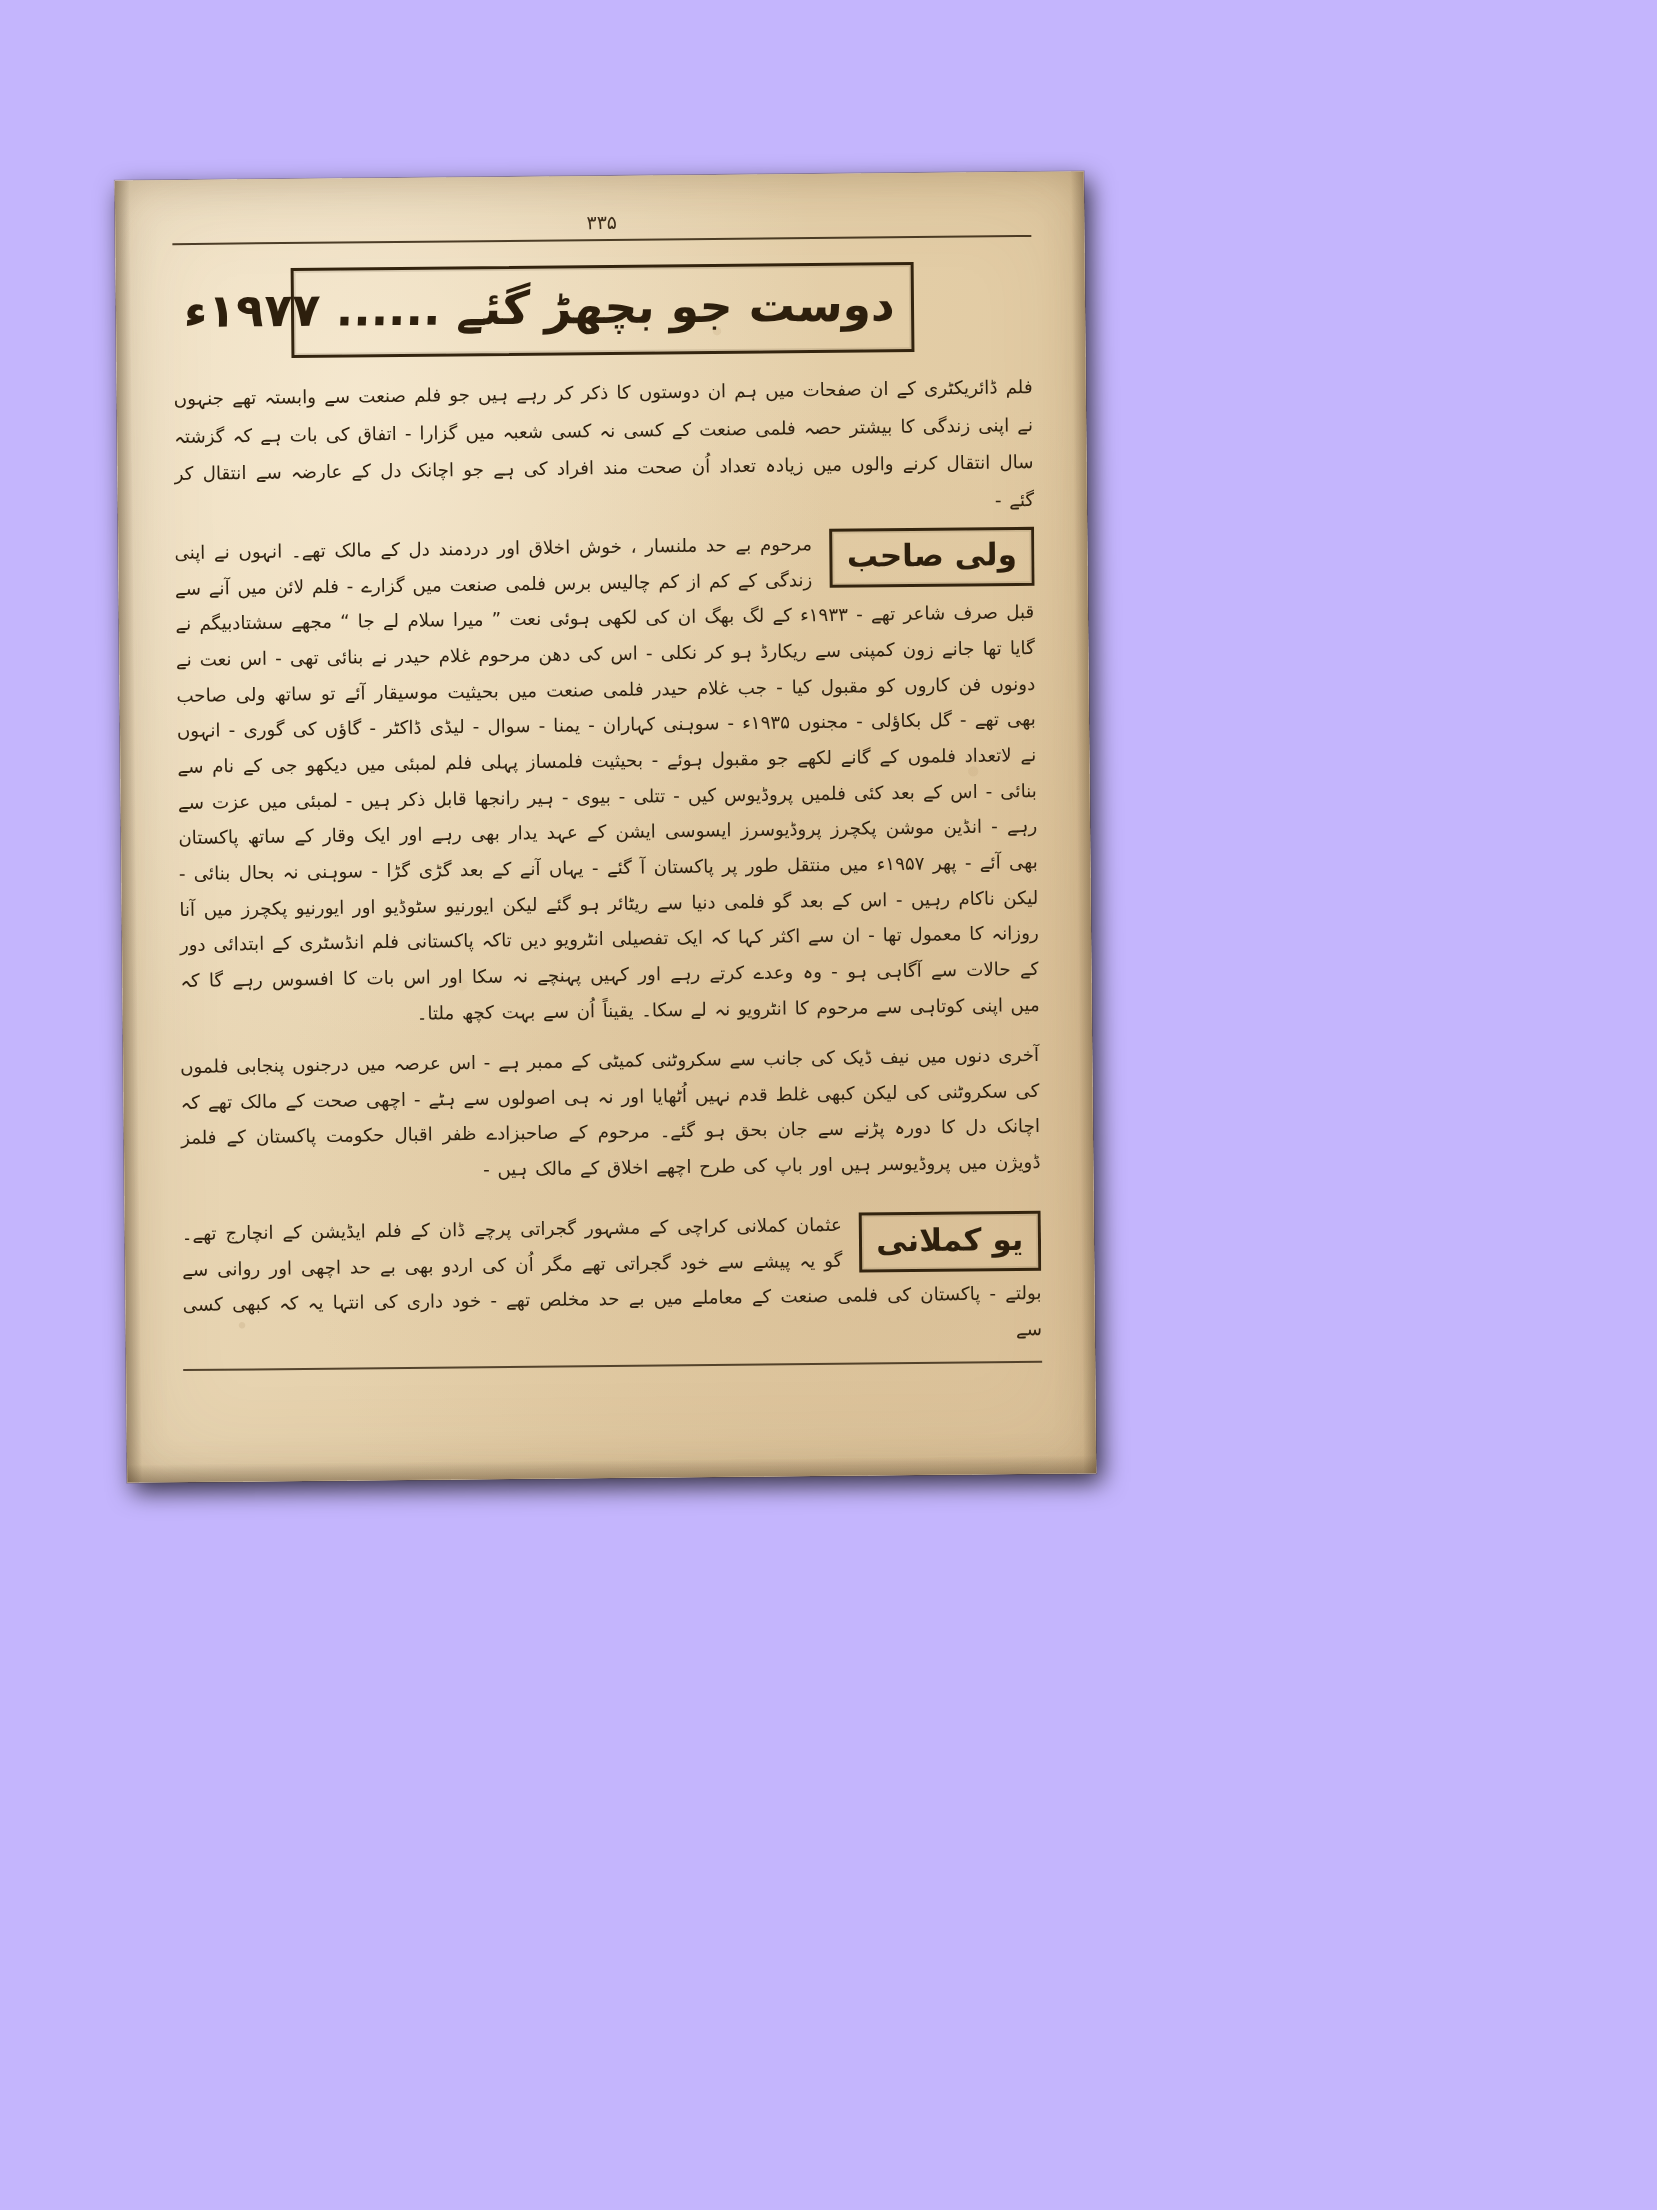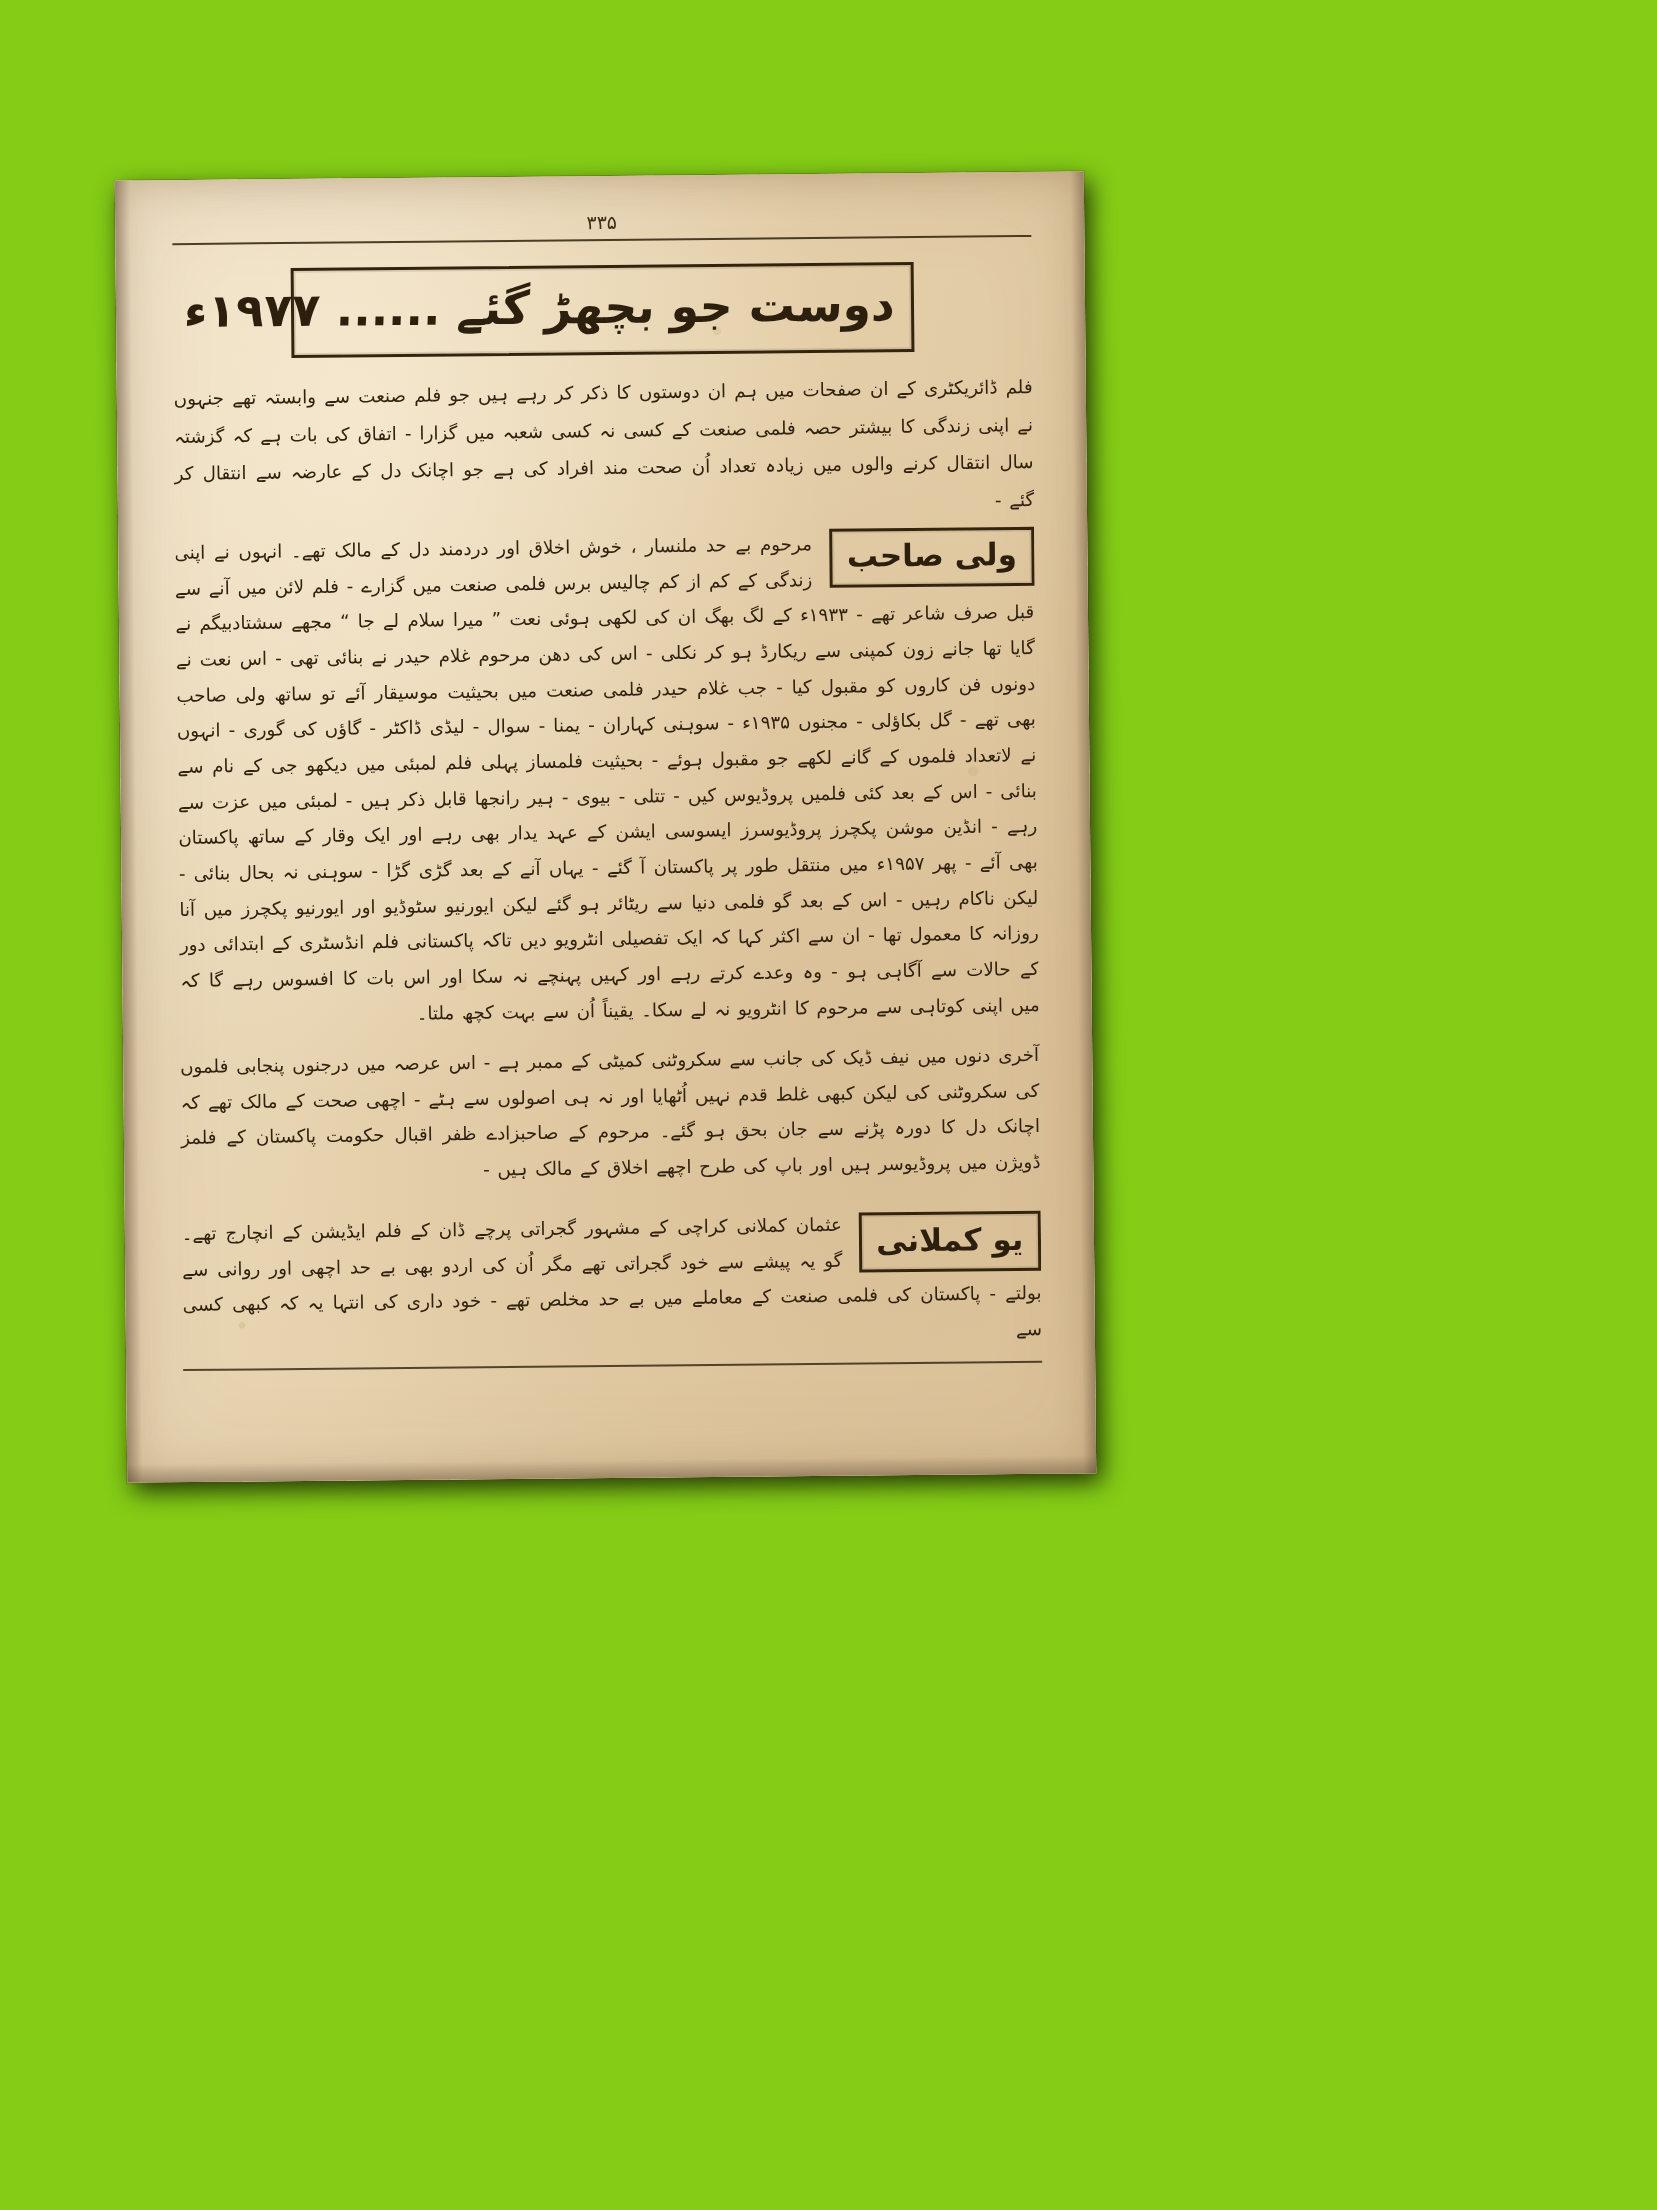--- a/index.html
+++ b/index.html
@@ -15,21 +15,21 @@
     overflow: hidden;
     font-family: "DejaVu Sans", sans-serif;
   }
 
   
   .scan-wrap {
     position: absolute;
     left: 0; top: 0;
     width: 1657px;
     height: 2210px;
-    background: #84cc16;
+    background: #c4b5fd;
   }
 
   .page-sheet {
     position: absolute;
     left: 121px;
     top: 176px;
     width: 969px;
     height: 1302px;
     background: #e8d4b4;
     background-image:

